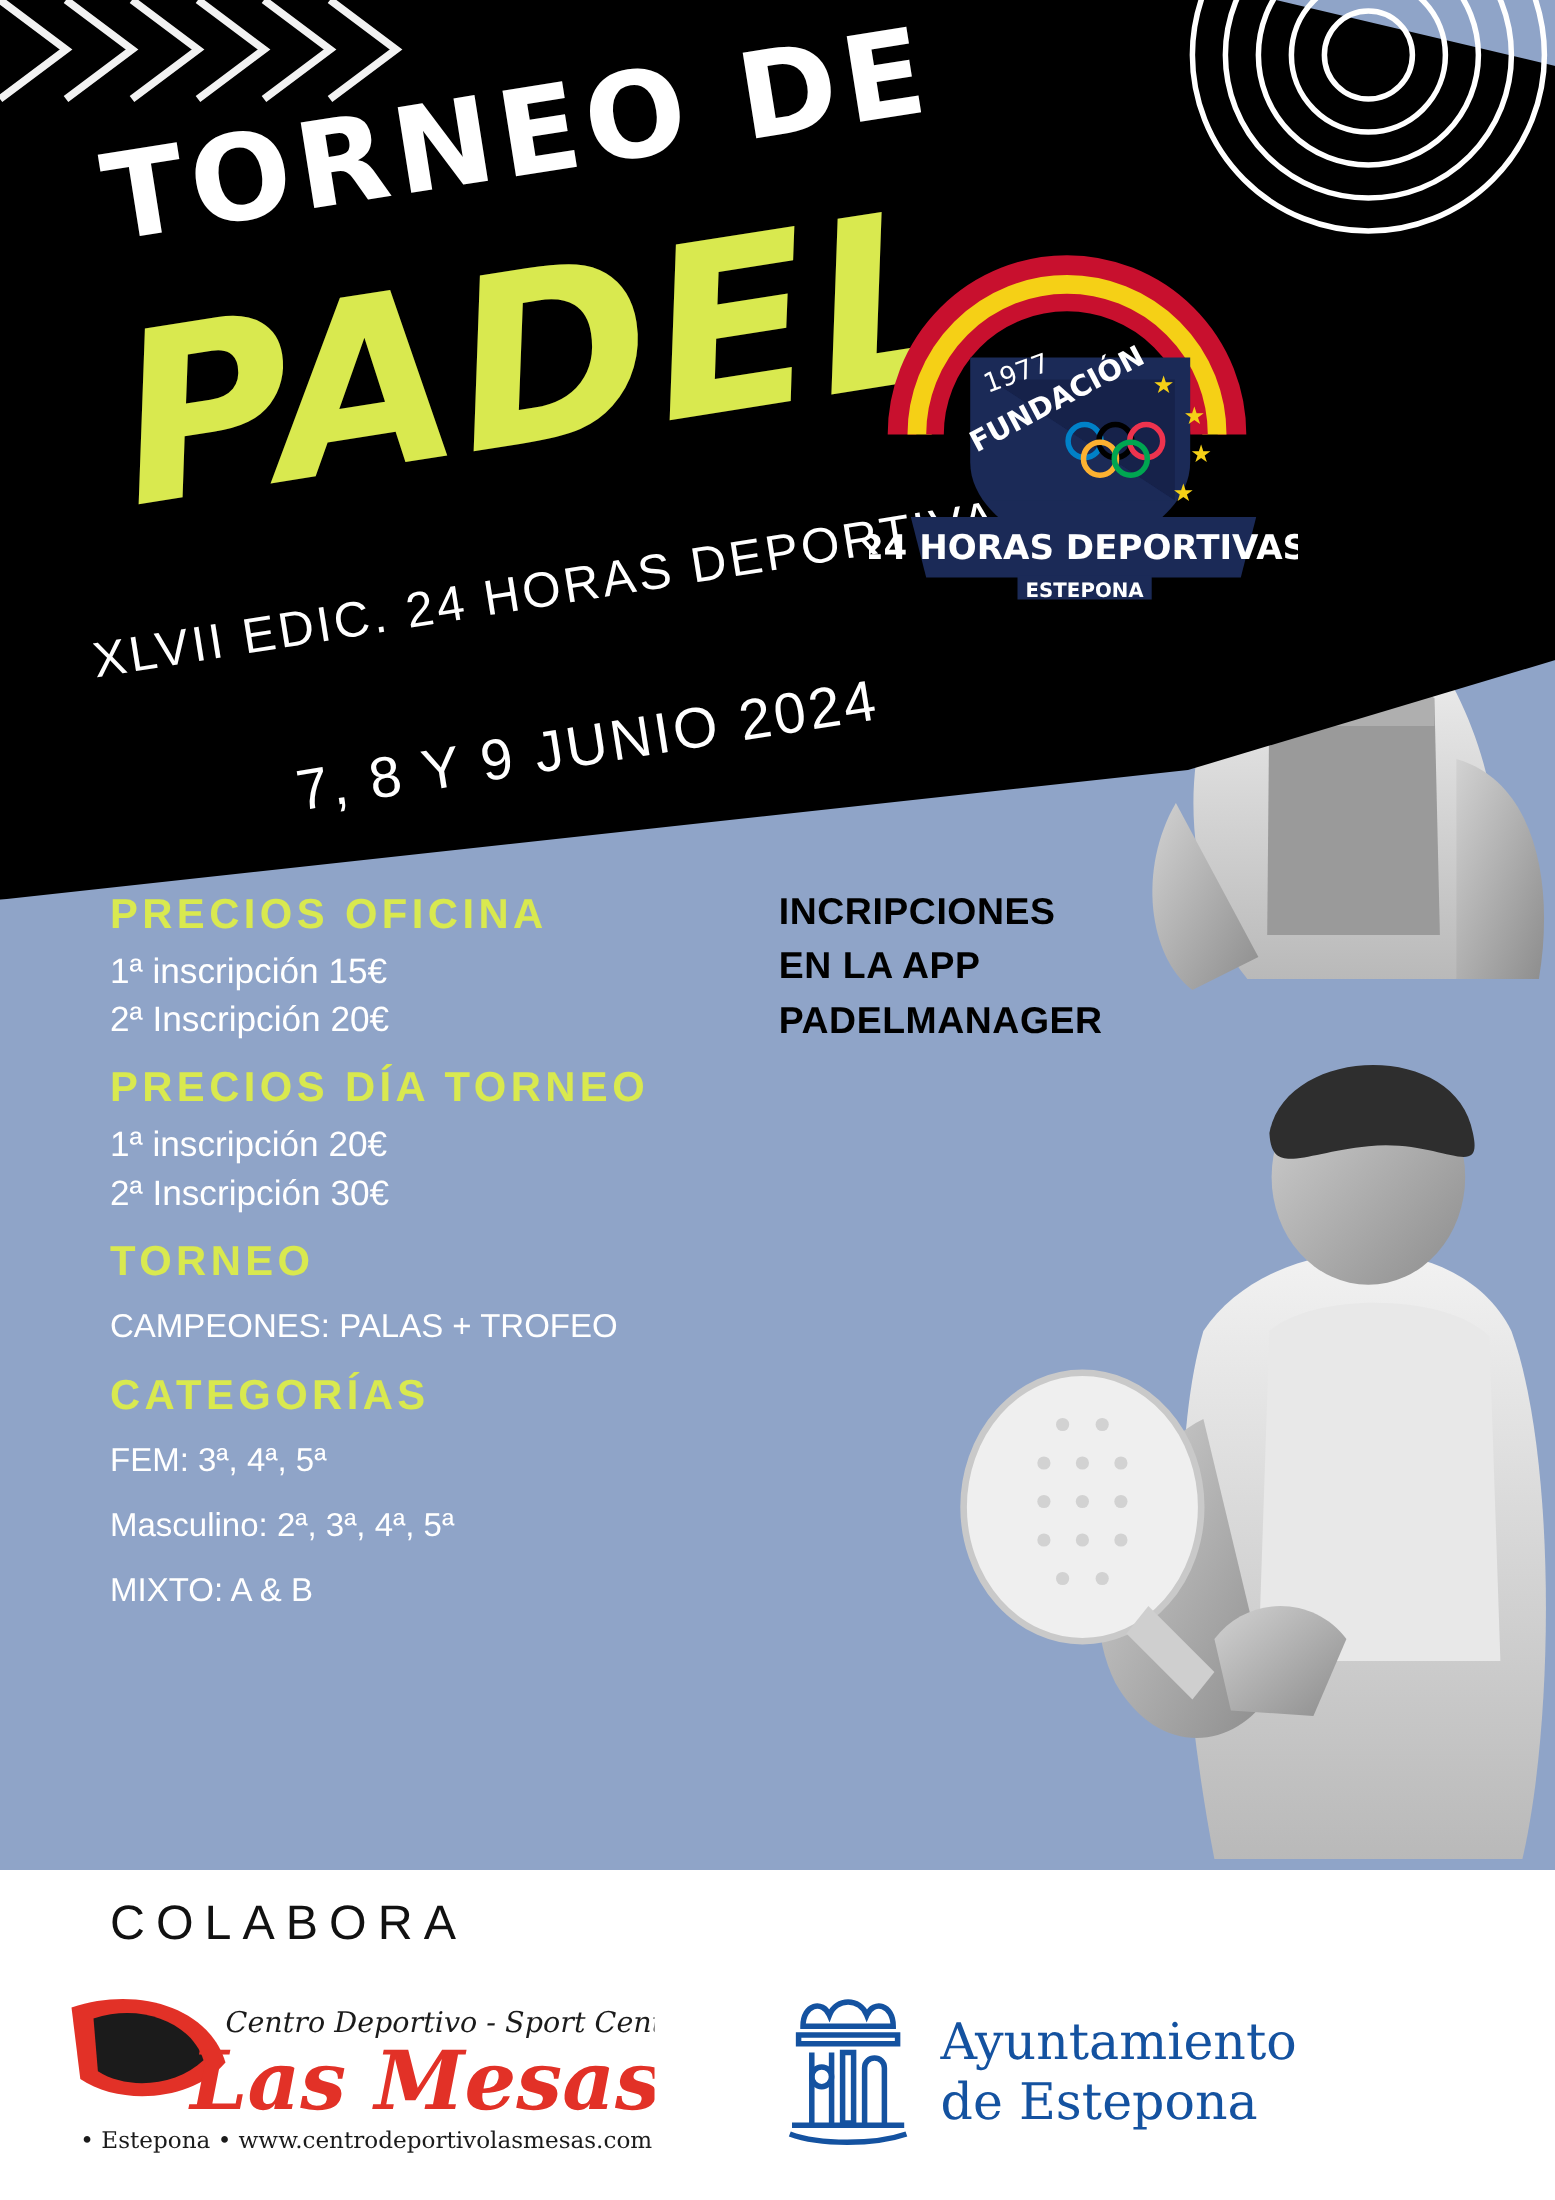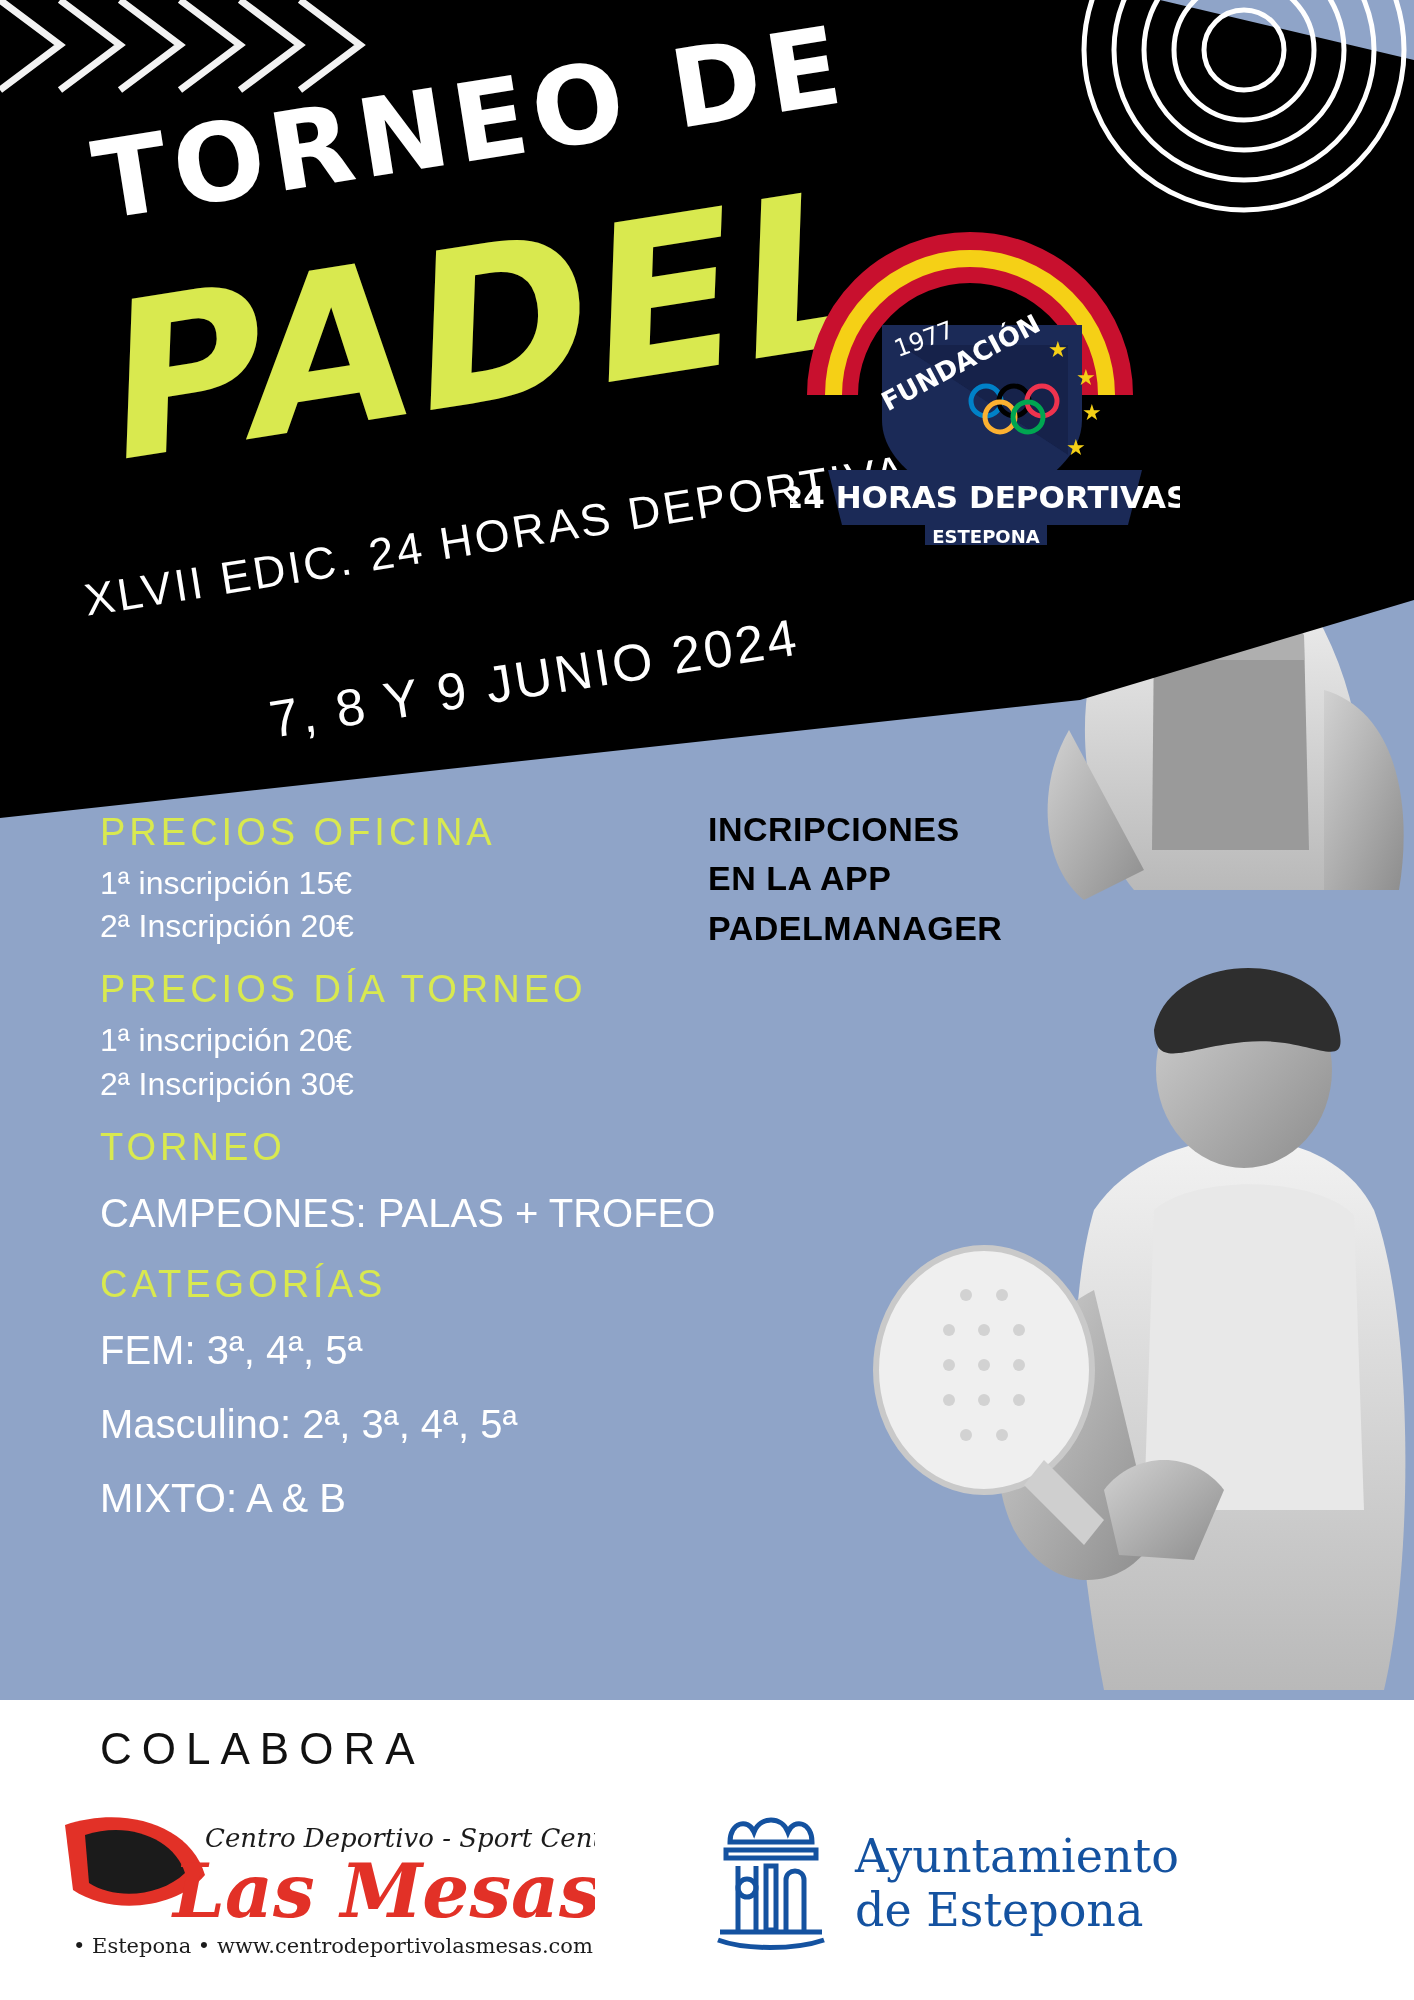--- a/index.html
+++ b/index.html
@@ -120,29 +120,29 @@
     left: 100px; top: 805px;
     width: 700px;
     z-index: 5;
     color: #ffffff;
   }
   .head {
     color: #d9e94f;
     font-size: 38px;
     letter-spacing: 4px;
     margin: 6px 0 8px 0;
-    font-weight: 400;
+    font-weight: 700;
   }
   .line {
     font-size: 32px;
     line-height: 1.35;
     color: #ffffff;
     font-weight: 400;
   }
-  .line-sm { font-size: 40px; line-height: 1.5; margin-top: 14px; }
+  .line-sm { font-size: 30px; line-height: 1.5; margin-top: 14px; }
   .gap { height: 14px; }
 
   .app-note {
     position: absolute;
     left: 672px; top: 805px;
     width: 400px;
     color: #000;
     font-size: 34px;
     font-weight: 700;
     line-height: 1.45;

